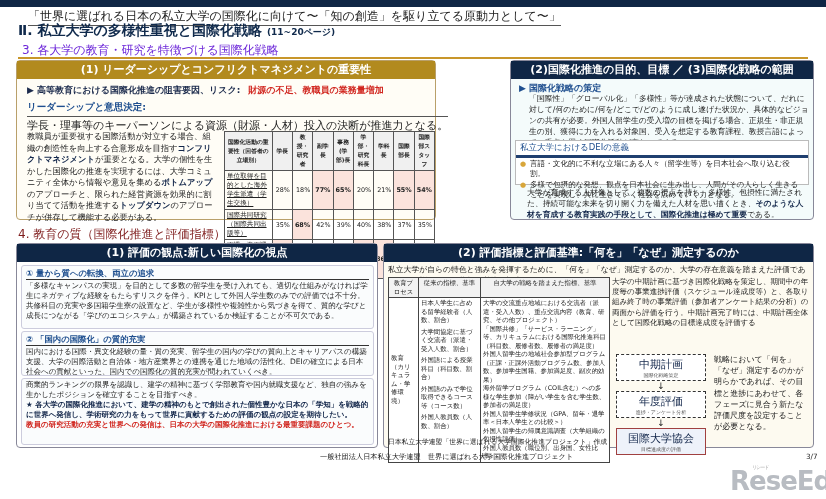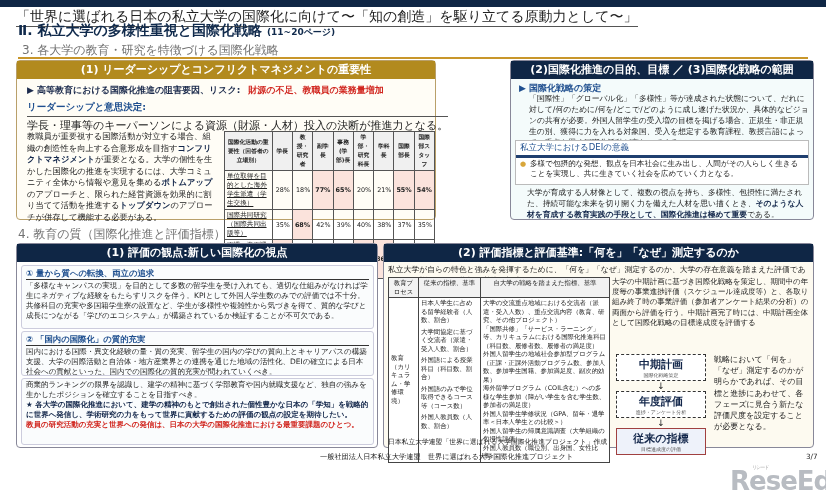--- a/index.html
+++ b/index.html
@@ -1,21 +1,21 @@
 <!DOCTYPE html>
 <html><head>
 <meta charset="utf-8">
 <style>
 *{box-sizing:border-box;margin:0;padding:0}
 body{width:826px;height:499px;background:#fff;font-family:"DejaVu Sans",sans-serif;color:#222;position:relative;overflow:hidden}
 .topbar{position:absolute;left:0;top:0;width:826px;height:7px;background:#0f2645}
-.subtitle{position:absolute;left:16px;top:8px;font-size:14px;color:#222;border-bottom:1px solid #555;white-space:nowrap}
+.subtitle{position:absolute;left:28px;top:8px;font-size:12px;color:#222;border-bottom:1px solid #555;white-space:nowrap}
 .h2{position:absolute;left:18px;top:22px;font-size:14px;font-weight:bold;color:#102a4c;white-space:nowrap}
 .h2 small{font-size:9px;font-weight:bold}
-.h3{position:absolute;left:22px;top:42px;font-size:12px;color:#737373;white-space:nowrap}
+.h3{position:absolute;left:22px;top:42px;font-size:12px;color:#6d28d9;white-space:nowrap}
 .rule{position:absolute;left:18px;top:57px;width:790px;height:2px;background:#c8962a}
 .panel{position:absolute;border:1px solid #999;border-radius:4px;background:#fff}
 .pA{left:16px;top:60px;width:420px;height:160px;background:#fffdf6;border-color:#b9a06a}
 .pAhdr{height:18px;background:#b28a1e;color:#fff;font-size:11px;font-weight:bold;text-align:center;line-height:18px}
 .riskline{position:absolute;left:10px;top:23px;font-size:9px;font-weight:bold;color:#1b2a4c;white-space:nowrap}
 .riskline .red{color:#d1261f;margin-left:8px}
 .lead{position:absolute;left:10px;top:40px;font-size:9.5px;font-weight:bold;color:#1f4f8f}
 .leadtxt{position:absolute;left:10px;top:55px;font-size:11px;border-top:1px solid #555;padding-top:1px;white-space:nowrap}
 .paraA{position:absolute;left:10px;top:70px;width:190px;font-size:8.3px;line-height:11.5px}
 .paraA b{color:#12264a}
@@ -28,39 +28,39 @@
 .pB{left:510px;top:60px;width:304px;height:160px;background:#f4fbfb;border-color:#889}
 .pBhdr{height:18px;background:#0f2645;color:#fff;font-size:11px;font-weight:bold;text-align:center;line-height:18px}
 .strat{position:absolute;left:8px;top:21px;font-size:9px;color:#1f4f8f;font-weight:bold}
 .stratxt{position:absolute;left:18px;top:32px;width:280px;font-size:7.8px;line-height:11px}
 .dei{position:absolute;left:4px;top:79px;width:294px;height:45px;border:1px solid #bbb;background:#fff}
 .deit{font-size:8.5px;color:#1f4f8f;padding:1px 4px;border-bottom:3px solid #1f3f6f}
 .deil{font-size:7.6px;line-height:10px;padding:1px 4px 0 14px;position:relative}
 .deil:before{content:"●";color:#d8a63a;position:absolute;left:4px;font-size:7px}
 .bconc{position:absolute;left:16px;top:126px;width:280px;font-size:7.8px;line-height:11px}
 .bconc b{color:#12264a}
-.h4{position:absolute;left:18px;top:226px;font-size:12px;color:#737373;white-space:nowrap}
+.h4{position:absolute;left:18px;top:226px;font-size:12px;color:#7f1d1d;white-space:nowrap}
 .pC{left:16px;top:243px;width:362px;height:205px;background:#fff;border-color:#889}
 .pChdr{height:18px;background:#0f2645;color:#fff;font-size:11px;font-weight:bold;text-align:center;line-height:18px}
 .sub{position:absolute;left:4px;width:353px;border:1px solid #ccd;background:#fafcfd;border-radius:3px}
 .subt{font-size:8.4px;font-weight:bold;color:#1f4f8f;margin:2px 4px 0 4px;border-bottom:1px solid #333}
 .subp{font-size:7.5px;line-height:10px;padding:1px 4px 2px 4px}
 .red2{color:#d1261f;font-weight:bold}
 .navyb{color:#12264a;font-weight:bold}
 .pD{left:383px;top:243px;width:431px;height:205px;background:#fdfaf0;border-color:#889}
 .pDhdr{height:18px;background:#0f2645;color:#fff;font-size:11px;font-weight:bold;text-align:center;line-height:18px}
 .dlead{position:absolute;left:4px;top:21px;width:424px;font-size:7.8px;line-height:10.5px}
 table.ind{position:absolute;left:4px;top:33px;border-collapse:collapse;font-size:6.4px;background:#fff}
 table.ind td,table.ind th{border:1px solid #444;padding:1px 2px;vertical-align:top;line-height:8.5px}
 table.ind th{background:#f2f2f2;font-weight:normal;text-align:center}
 .indsrc{position:absolute;left:4px;top:193px;font-size:6.8px;white-space:nowrap}
 .rtext{position:absolute;left:228px;top:33px;width:198px;font-size:7.5px;line-height:10.2px}
 .flow{position:absolute;left:232px;top:110px;width:90px}
 .fbox{border:1px dashed #333;text-align:center;padding:2px 0;background:#fff}
-.fbox .t{font-size:11px;font-weight:bold;color:#12264a}
+.fbox .t{font-size:11px;font-weight:normal;color:#12264a}
 .fbox .s{font-size:5px;color:#555}
 .fbox.last{border:1.5px solid #a04040;background:#eef2fa}
 .arrow{text-align:center;font-size:9px;line-height:10px}
 .fnote{position:absolute;left:330px;top:110px;width:96px;font-size:8px;line-height:11.2px}
 .footer{position:absolute;left:320px;top:452px;font-size:7.2px;white-space:nowrap;color:#222}
 .pgnum{position:absolute;left:806px;top:452px;font-size:7.2px}
 .logo{position:absolute;left:730px;top:466px;font-size:26px;font-weight:bold;color:#b8bcc2;letter-spacing:-1px}
 .logo small{position:absolute;left:22px;top:-2px;font-size:5px;color:#aaa;font-weight:normal}
 </style>
 </head>
@@ -127,20 +127,21 @@
   </tbody>
     </table>
 </div>
 
 <div class="panel pB">
   <div class="pBhdr">(2)国際化推進の目的、目標 ／ (3)国際化戦略の範囲</div>
   <div class="strat">▶ 国際化戦略の策定</div>
   <div class="stratxt">「国際性」「グローバル化」「多様性」等が達成された状態について、だれに対して/何のために/何を/どこで/どのように成し遂げた状況か、具体的なビジョンの共有が必要。外国人留学生の受入増の目標を掲げる場合、正規生・非正規生の別、獲得に力を入れる対象国、受入を想定する教育課程、教授言語によって、重点を置く国際化活動が変わってくる。</div>
   <div class="dei">
     <div class="deit">私立大学におけるDEIの意義</div>
+    <div class="deil">言語・文化的に不利な立場にある人々（留学生等）を日本社会へ取り込む役割。</div>
     <div class="deil">多様で包摂的な発想、観点を日本社会に生み出し、人間がその人らしく生きることを実現し、共に生きていく社会を広めていく力となる。</div>
   </div>
   <div class="bconc"><span>大学が育成する人材像として、複数の視点を持ち、多様性、包摂性に満たされた、持続可能な未来を切り開く力を備えた人材を思い描くとき、</span><b>そのような人材を育成する教育実践の手段として、国際化推進は極めて重要</b><span>である。</span></div>
 </div>
 
 <div class="h4">4. 教育の質（国際化推進と評価指標）</div>
 
 <div class="panel pC">
   <div class="pChdr">(1) 評価の観点:新しい国際化の視点</div>
   <div class="sub" style="top:21px;height:64px">
@@ -194,21 +195,21 @@
         <div class="t">中期計画</div>
         <div class="s">国際化戦略策定</div>
       </div>
     <div class="arrow">↓</div>
     <div class="fbox">
         <div class="t">年度評価</div>
         <div class="s">進捗・アンケート分析</div>
       </div>
     <div class="arrow">↓</div>
     <div class="fbox last">
-        <div class="t">従来の指標</div>
+        <div class="t">国際大学協会</div>
         <div class="s">目標達成度の評価</div>
       </div>
   </div>
   <div class="fnote">戦略において「何を」「なぜ」測定するのかが明らかであれば、その目標と進捗にあわせて、各フェーズに見合う新たな評価尺度を設定することが必要となる。</div>
 </div>
 
 <div class="footer">一般社団法人日本私立大学連盟　世界に選ばれる大学国際化推進プロジェクト</div>
 <div class="pgnum">3/7</div>
 <div class="logo"><small>リシード</small><span>ReseEd</span></div>
 

